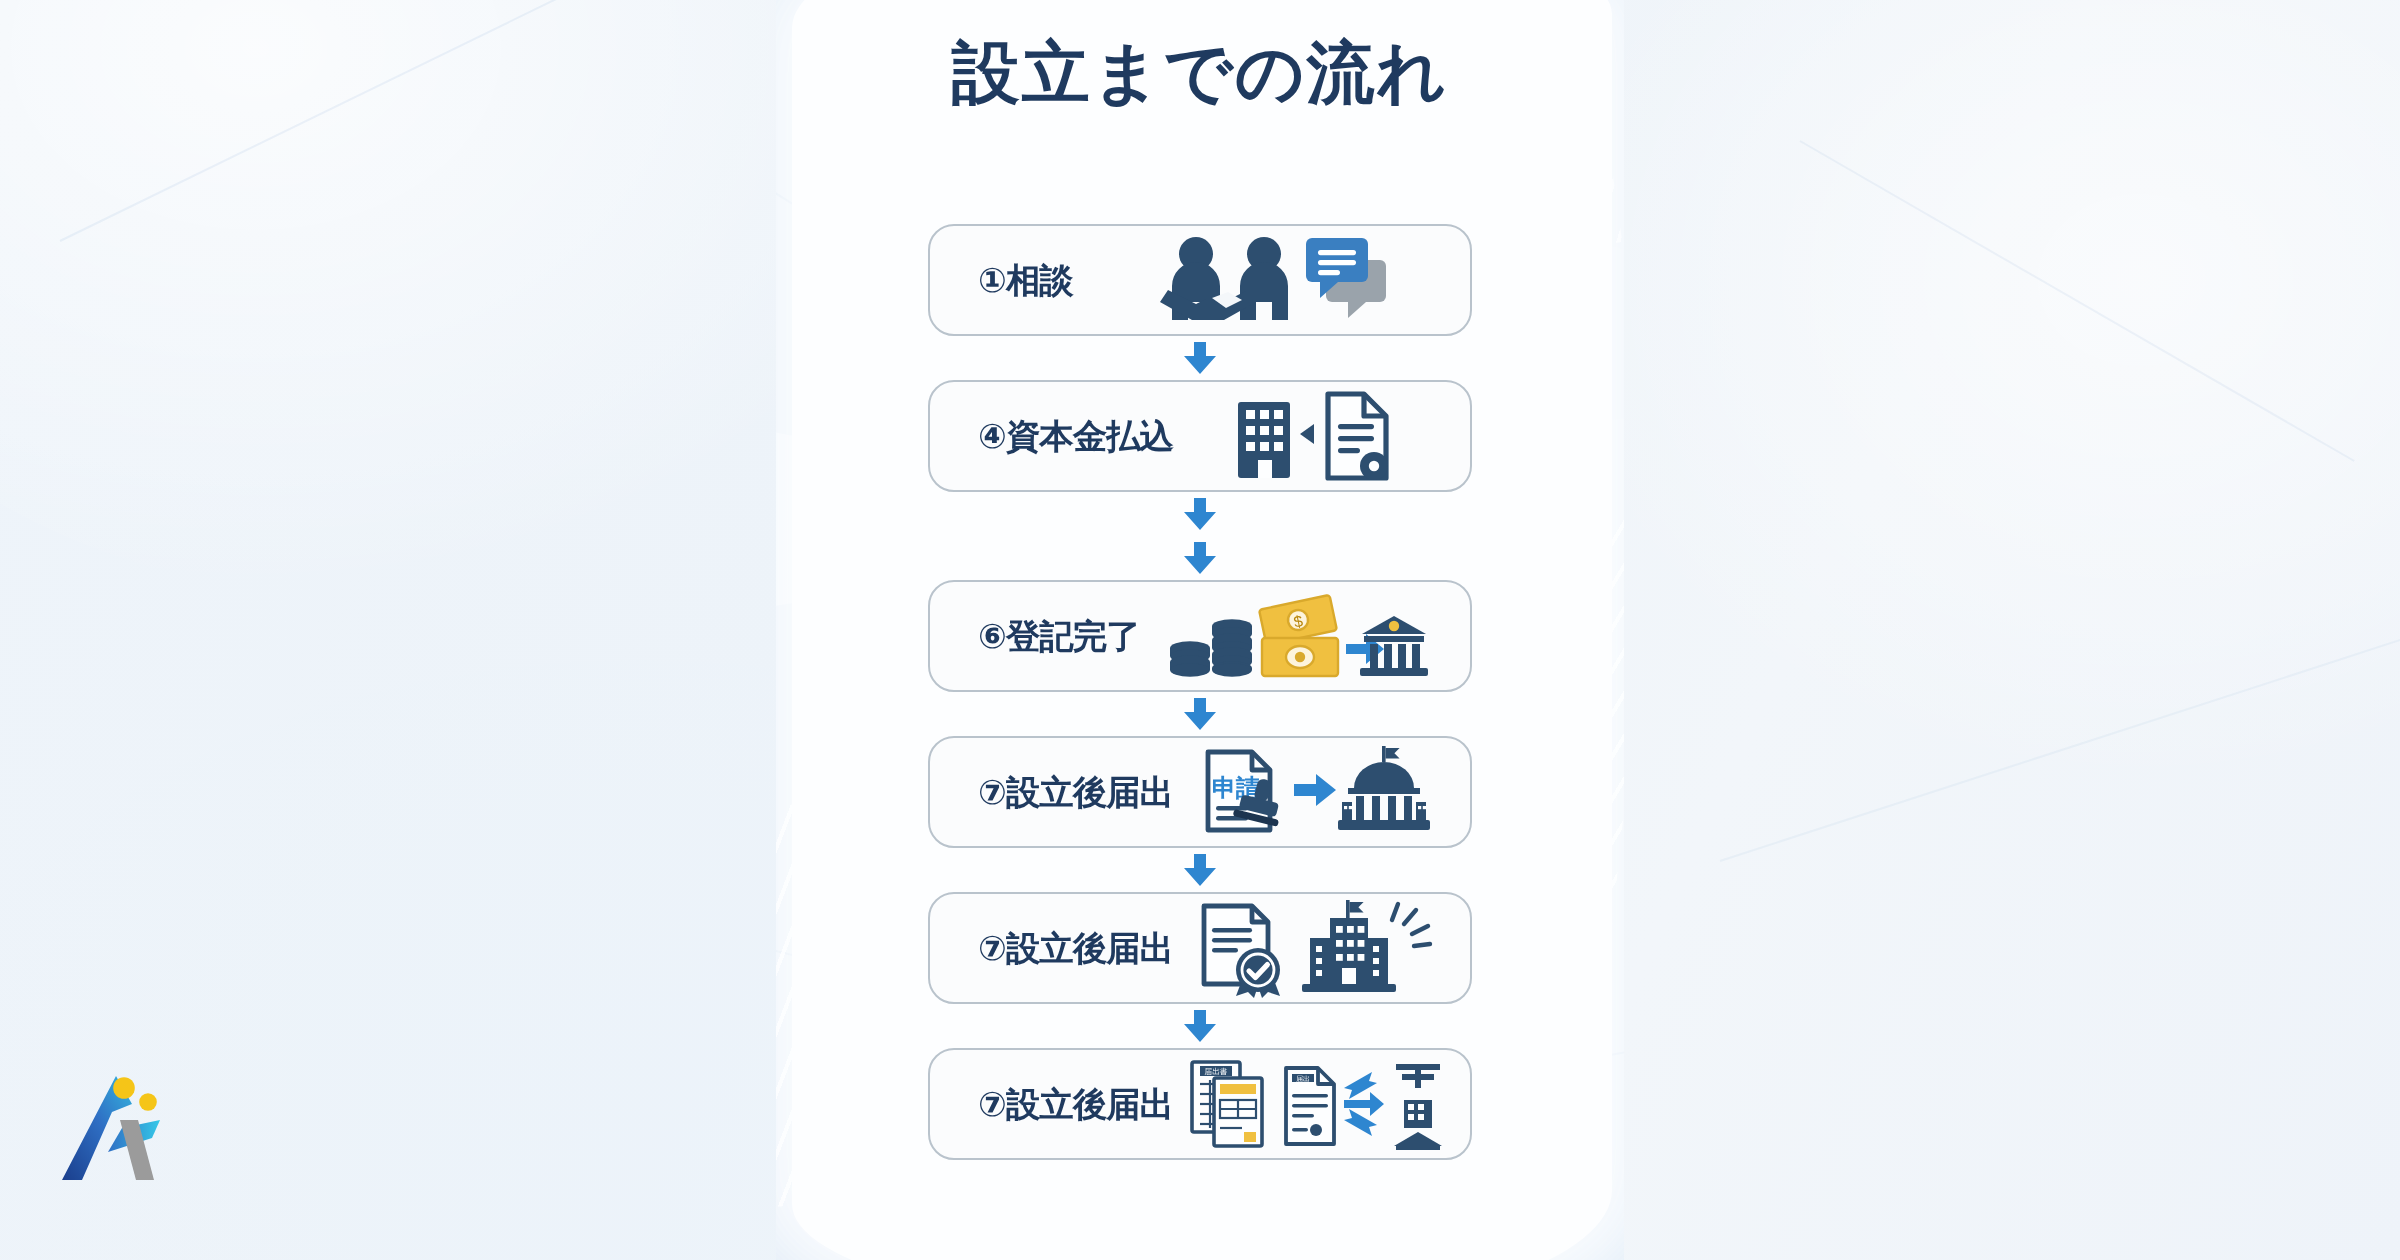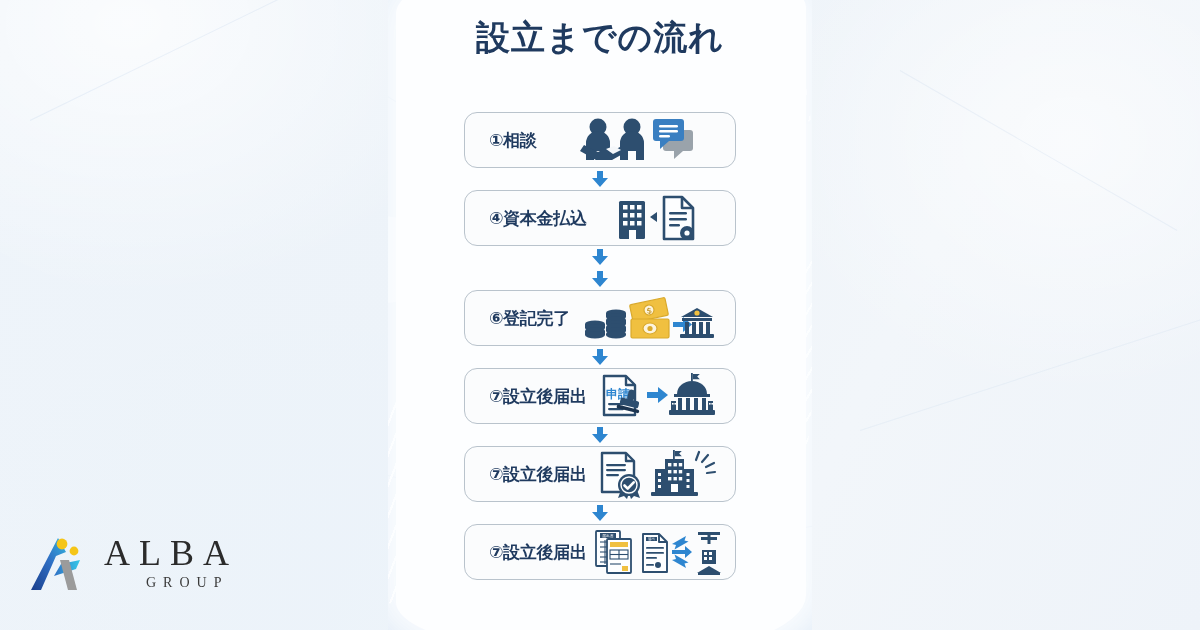--- a/index.html
+++ b/index.html
@@ -441,19 +441,15 @@
             <stop offset="100%" stop-color="#35c8e8"></stop>
           </linearGradient>
         </defs>
         <path d="M30 8 L38 22 L28 26 L13 60 L3 60 z" fill="url(#gA)"></path>
         <path d="M33 34 L52 30 L48 39 L26 46 z" fill="url(#gS)"></path>
         <path d="M32 30 L41 30 L49 60 L40 60 z" fill="#9b9b9b"></path>
         <circle cx="34" cy="14" r="5.4" fill="#f5c518"></circle>
         <circle cx="46" cy="21" r="4.4" fill="#f5c518"></circle>
       </svg>
     </span>
-    <span class="logo-text">
-      <span class="logo-name" style="display:block">ALBA</span>
-      <span class="logo-sub" style="display:block">GROUP</span>
-    </span>
   </div>
 
 </div>
 
 </body></html>

